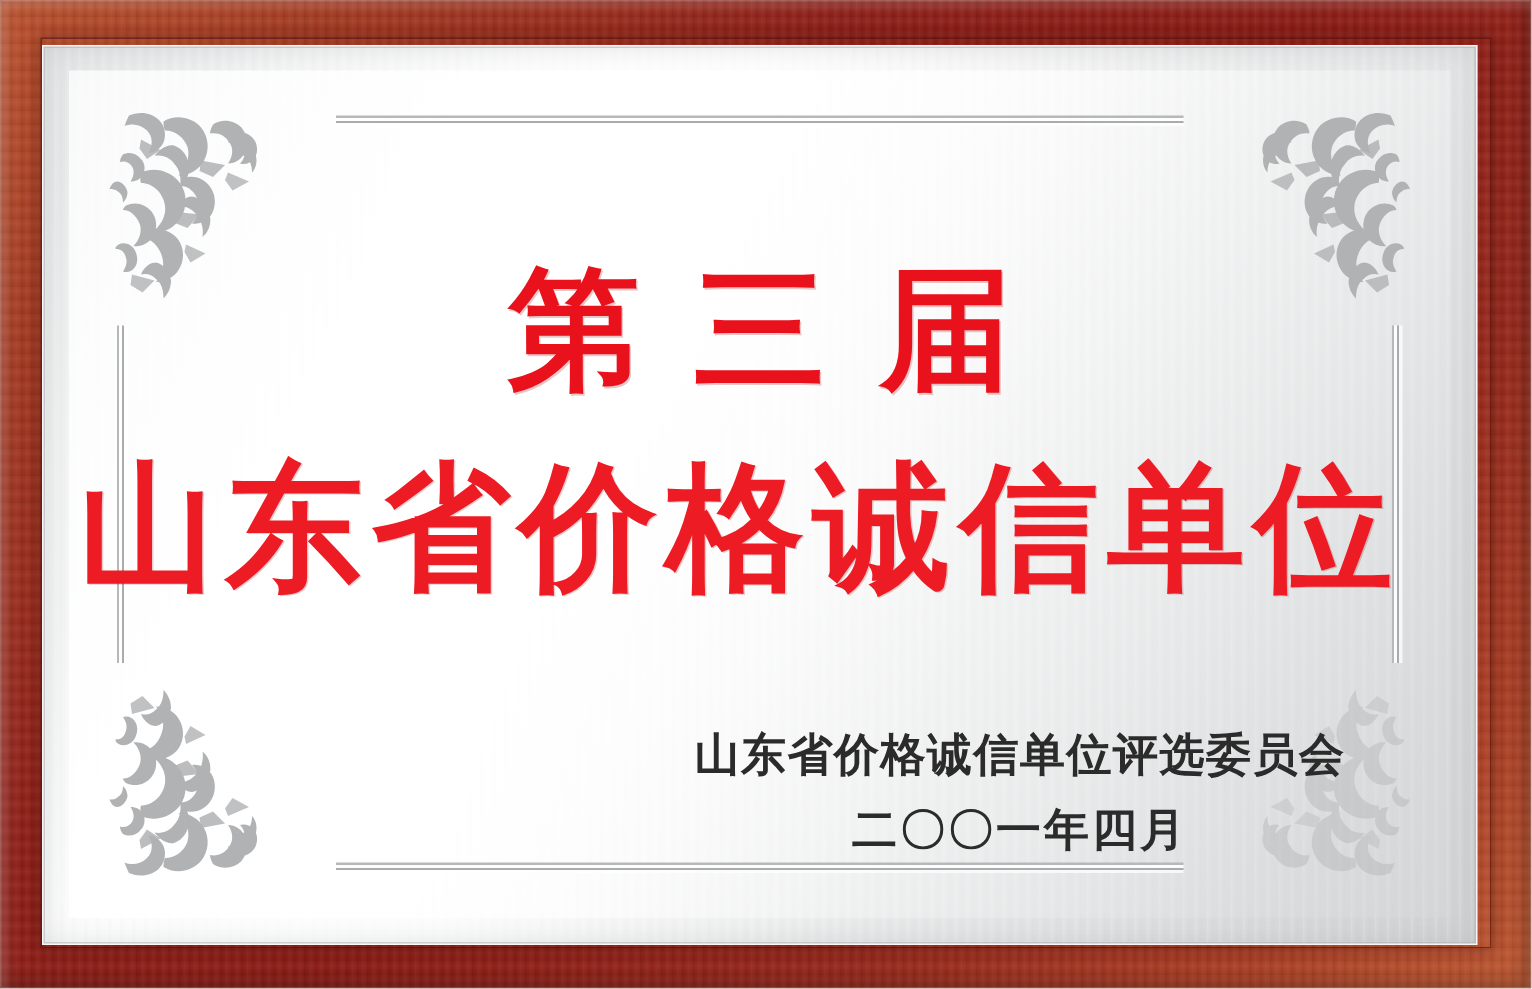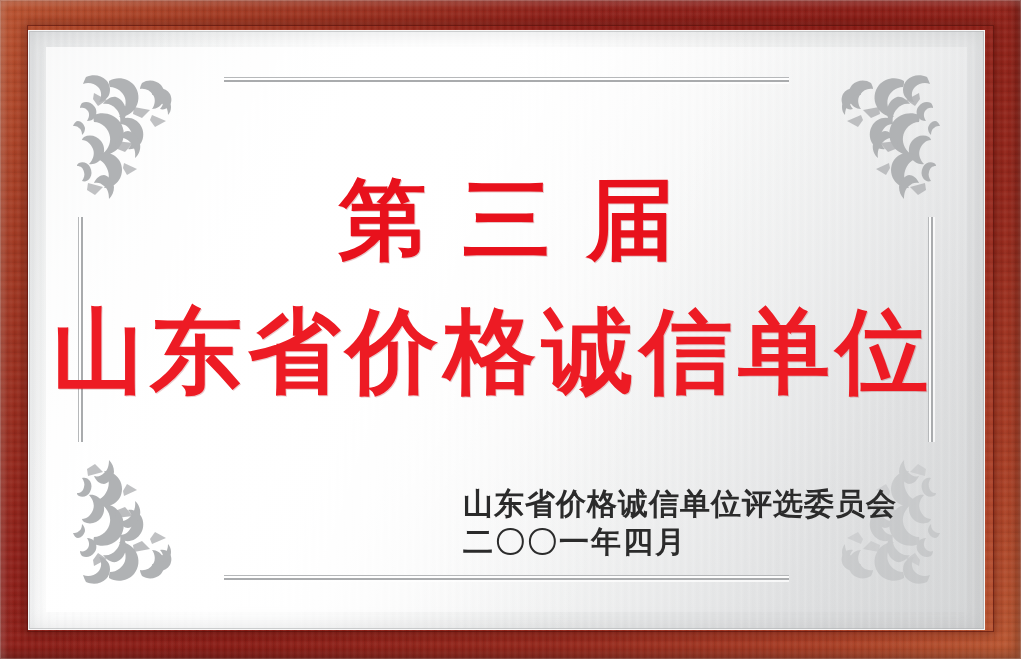--- a/index.html
+++ b/index.html
@@ -210,34 +210,36 @@
     font-size: 92px;
     line-height: 1;
     letter-spacing: 6px;
     text-indent: 6px;
     text-shadow: 1px 1px 0 rgba(150,0,10,0.20);
   }
   .signature {
     position: absolute;
     right: 70px;
     top: 438px;
+    text-align: center;
     color: #2b2b2b;
     font-family: "DejaVu Sans", "Liberation Sans", sans-serif;
     font-weight: bold;
   }
   .sig-org {
     font-size: 30px;
     line-height: 1.28;
     letter-spacing: 1px;
     white-space: nowrap;
   }
   .sig-date {
     font-size: 30px;
     line-height: 1.28;
     letter-spacing: 2px;
+    margin-top: 12px;
     white-space: nowrap;
   }
 </style>
 </head>
 <body>
 
 <div class="plaque">
 
   <div class="plaque-rim"></div>
   <div class="frame-inner-bevel"></div>

